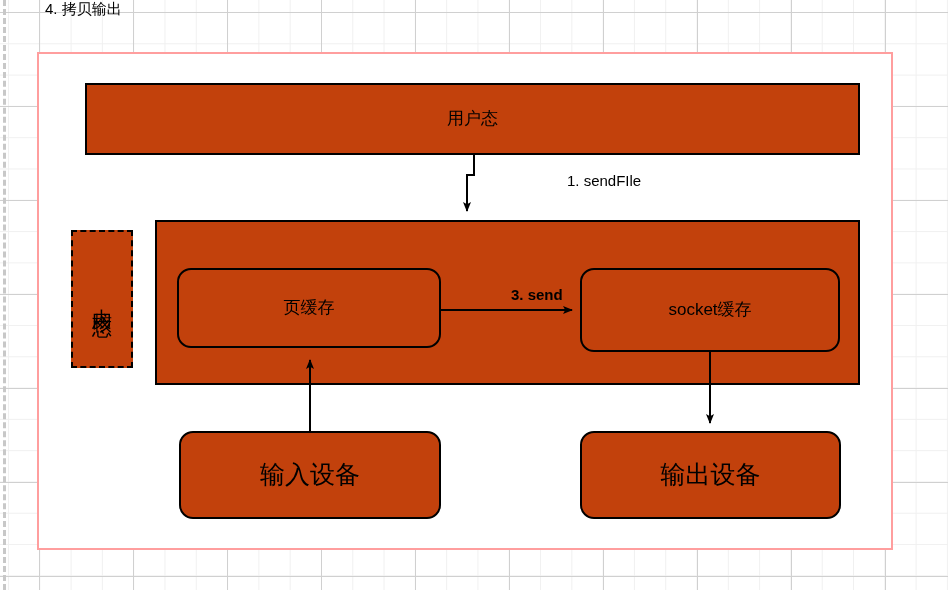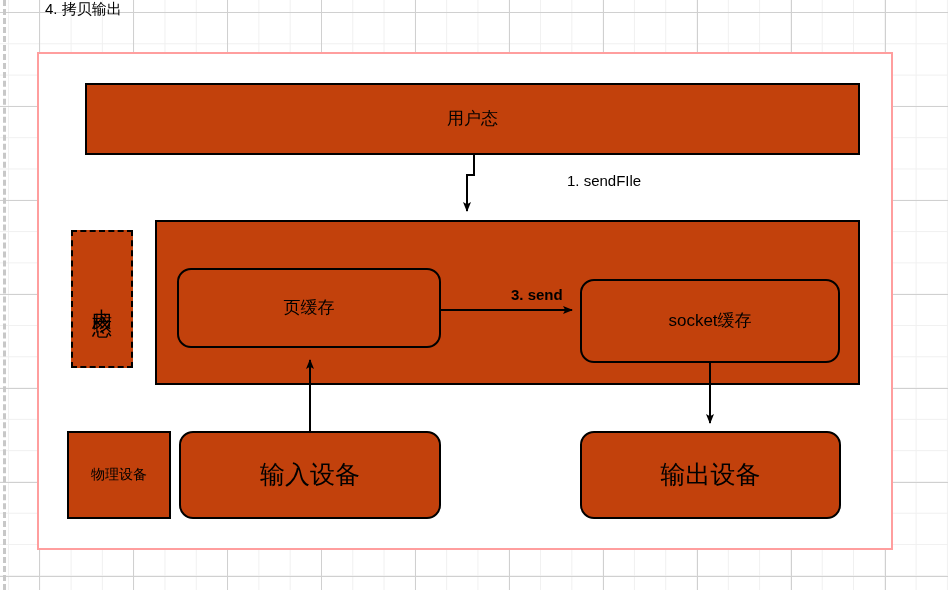--- a/index.html
+++ b/index.html
@@ -70,21 +70,21 @@
 
   
   #user-mode-box { left: 85px; top: 83px; width: 775px; height: 72px; font-size: 17px; }
   #kernel-outer-box { left: 155px; top: 220px; width: 705px; height: 165px; }
   #kernel-label-box {
     left: 71px; top: 230px; width: 62px; height: 138px;
     font-size: 20px; writing-mode: vertical-rl; text-orientation: upright;
     letter-spacing: 4px;
   }
   #page-cache-box { left: 177px; top: 268px; width: 264px; height: 80px; font-size: 17px; }
-  #socket-buffer-box { left: 580px; top: 268px; width: 260px; height: 84px; font-size: 17px; margin-top: 11px; }
+  #socket-buffer-box { left: 580px; top: 268px; width: 260px; height: 84px; font-size: 17px; }
   #physical-device-box { left: 67px; top: 431px; width: 104px; height: 88px; font-size: 14px; }
   #input-device-box { left: 179px; top: 431px; width: 262px; height: 88px; font-size: 25px; }
   #output-device-box { left: 580px; top: 431px; width: 261px; height: 88px; font-size: 25px; }
 
   
   #connectors {
     position: absolute;
     left: 0; top: 0;
     width: 948px; height: 590px;
     pointer-events: none;
@@ -149,23 +149,20 @@
   </div>
 
   <div class="box rounded" id="page-cache-box">
     <span>页缓存</span>
   </div>
 
   <div class="box rounded" id="socket-buffer-box">
     <span>socket缓存</span>
   </div>
 
-  <div class="box" id="physical-device-box">
-    <span>物理设备</span>
-  </div>
 
   <div class="box rounded" id="output-device-box">
     <span>输出设备</span>
   </div>
 
   <div class="box rounded" id="input-device-box">
     <span>输入设备</span>
   </div>
 
   <div class="edge-label" id="label-sendfile">1. sendFIle</div>

